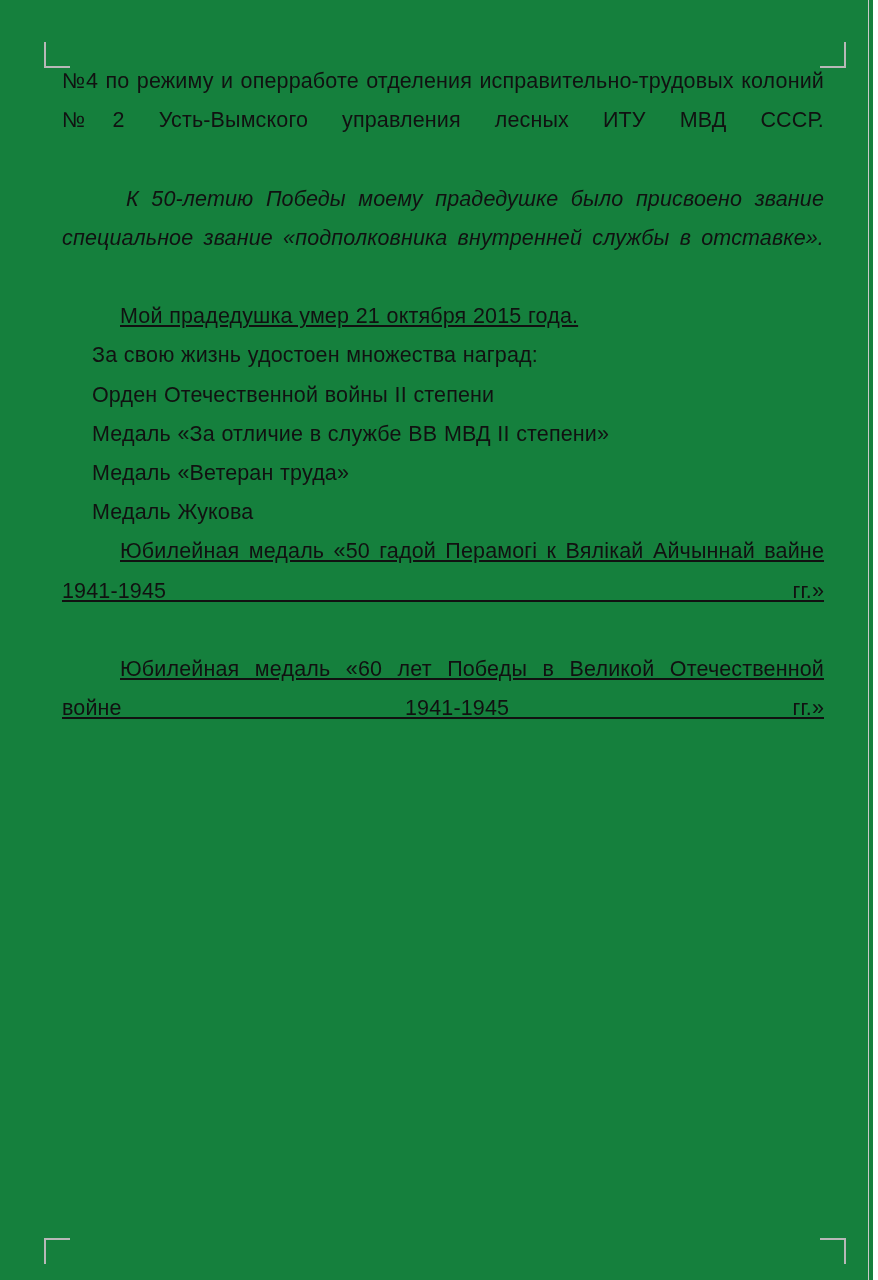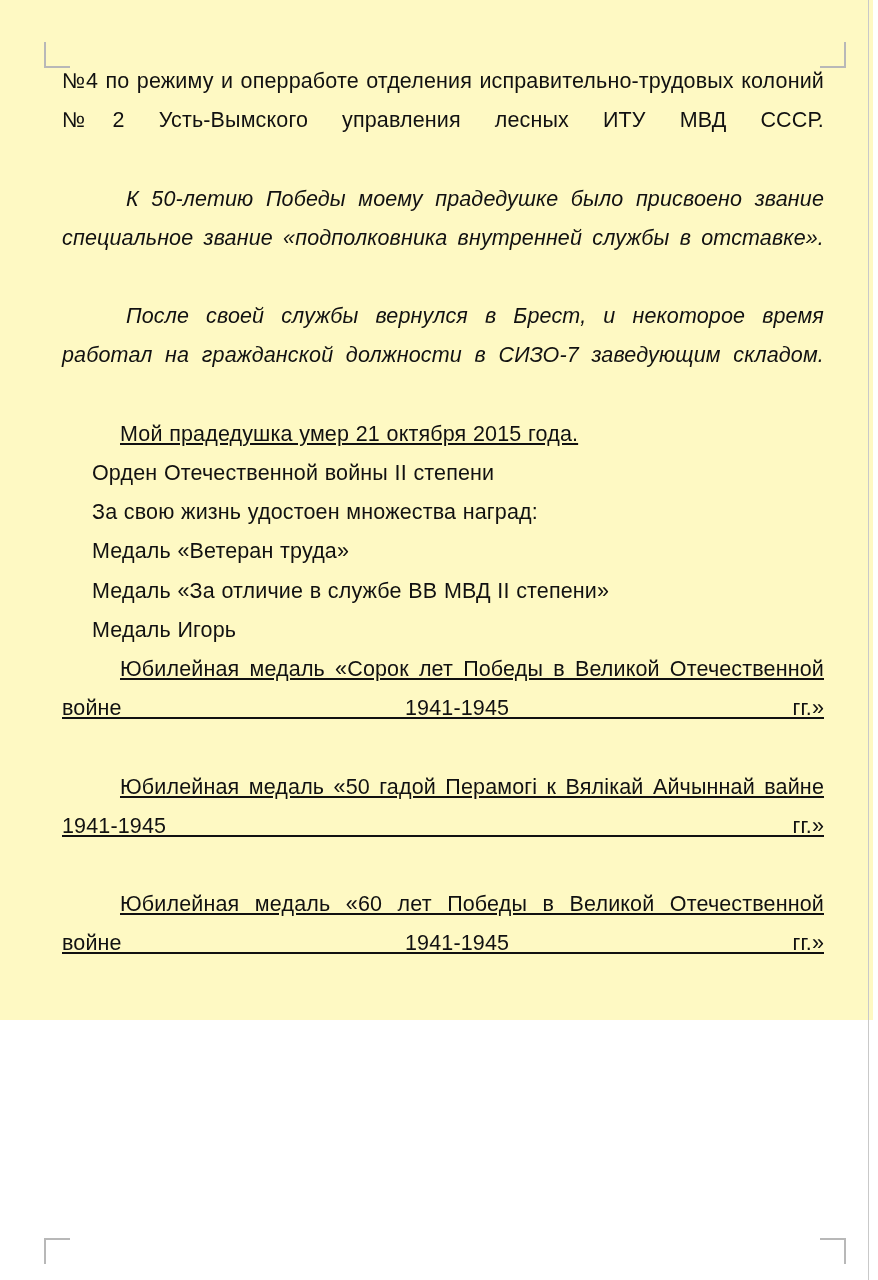--- a/index.html
+++ b/index.html
@@ -16,22 +16,22 @@
     color: #111111;
     -webkit-font-smoothing: antialiased;
   }
 
   
   #page-sheet {
     position: absolute;
     left: 0;
     top: 0;
     width: 873px;
-    height: 1020px;
-    background: #fef9c3;
+    height: 1280px;
+    background: #15803d;
     box-sizing: border-box;
   }
 
   
   #page-edge-rule {
     position: absolute;
     right: 4px;
     top: 0;
     width: 1px;
     height: 1280px;
@@ -96,37 +96,35 @@
   <div class="corner-mark tr"></div>
   <div class="corner-mark bl"></div>
   <div class="corner-mark br"></div>
 
   <div id="doc-body">
 
     <p class="para indent-none">№4 по режиму и оперработе отделения исправительно-трудовых колоний №2 Усть-Вымского управления лесных ИТУ МВД СССР.</p>
 
     <p class="para indent-lg">К 50-летию Победы моему прадедушке было присвоено звание специальное звание «подполковника внутренней службы в отставке».</p>
 
-    <p class="para indent-lg">После своей службы вернулся в Брест, и некоторое время работал на гражданской должности в СИЗО-7 заведующим складом.</p>
 
 
     <p class="para nojust indent-md">Мой прадедушка умер 21 октября 2015 года.</p>
 
+    <p class="para nojust indent-sm">За свою жизнь удостоен множества наград:</p>
+
     <p class="para nojust indent-sm">Орден Отечественной войны II степени</p>
 
-    <p class="para nojust indent-sm">За свою жизнь удостоен множества наград:</p>
+    <p class="para nojust indent-sm">Медаль «За отличие в службе ВВ МВД II степени»</p>
 
     <p class="para nojust indent-sm">Медаль «Ветеран труда»</p>
 
-    <p class="para nojust indent-sm">Медаль «За отличие в службе ВВ МВД II степени»</p>
-
-    <p class="para nojust indent-sm">Медаль Игорь</p>
+    <p class="para nojust indent-sm">Медаль Жукова</p>
 
 
 
-    <p class="para indent-md">Юбилейная медаль «Сорок лет Победы в Великой Отечественной войне 1941-1945 гг.»</p>
 
     <p class="para indent-md">Юбилейная медаль «50 гадой Перамогі к Вялікай Айчыннай вайне 1941-1945 гг.»</p>
 
     <p class="para indent-md">Юбилейная медаль «60 лет Победы в Великой Отечественной войне 1941-1945 гг.»</p>
 
   </div>
 </div>
 
 </body></html>

